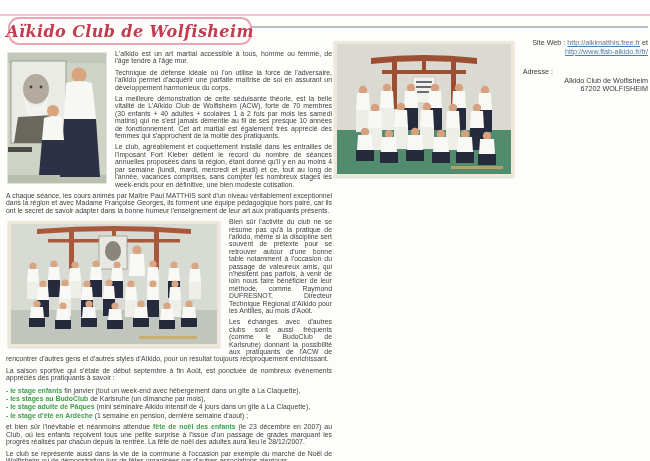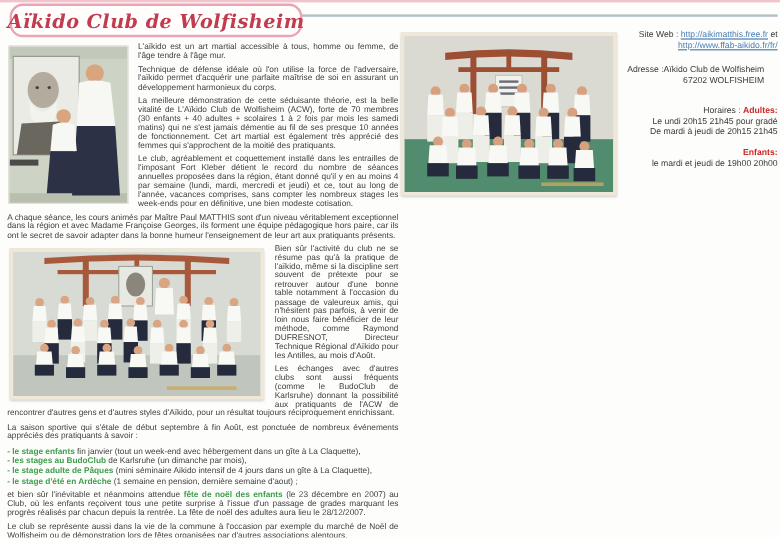--- a/index.html
+++ b/index.html
@@ -1,17 +1,17 @@
 <!DOCTYPE html>
 <html><head>
 <meta charset="utf-8">
 <style>
   html,body{margin:0;padding:0;}
   body{background:#ffffff;font-family:"Liberation Sans",sans-serif;}
-  #page{position:relative;width:650px;height:448px;background:#fdfdfb;overflow:hidden;}
+  #page{position:relative;width:650px;height:448px;background:#fdfdfb;overflow:hidden;margin-top:14px;}
   .top-line{position:absolute;top:0;left:0;width:650px;height:2px;background:#f2c3cc;}
   .header-rule{position:absolute;left:249px;top:12px;width:399px;height:2px;background:#b3bfc7;}
 
   .title-box{position:absolute;left:8px;top:3px;width:240px;height:24px;background:#fffefd;
     border:2px solid #eaa4b3;border-radius:11px;display:flex;align-items:center;justify-content:center;}
   .title-text{font-family:"DejaVu Serif",serif;font-style:italic;font-weight:bold;
     color:#c23b4e;font-size:16px;letter-spacing:.4px;white-space:nowrap;}
 
   
   .left-page{position:absolute;left:6px;top:36px;width:326px;color:#3e3e3e;
@@ -31,21 +31,21 @@
   .photo2{position:absolute;left:334px;top:27px;width:174px;height:130px;border:3px solid #efe8d8;
     box-shadow:0 1px 2px rgba(0,0,0,.18);background:#dadad3;}
   .photo2 svg{display:block;width:100%;height:100%;}
 
   
   .sidebar{position:absolute;left:517px;top:25px;width:131px;color:#3a3a3a;
     font-size:7.2px;line-height:8.6px;text-align:right;}
   .sidebar a{color:#4a7db3;text-decoration:underline;cursor:pointer;}
   .link2-line{margin-left:24px;}
   .note{margin-top:3px;}
-  .addr-row{display:flex;margin-top:12px;}
+  .addr-row{display:flex;margin-top:12px;flex-direction:column;}
   .addr-label{width:36px;flex:none;}
   .addr-lines div{margin:0;}
   .horaires{margin-top:17px;}
   .red{color:#cc2727;font-weight:bold;}
   .enfants-label{margin-top:9px;margin-left:44px;}
 </style>
 </head>
 <body>
 
 <div id="page">
@@ -236,21 +236,14 @@
     </div>
 
     <div class="addr-row">
       <span class="addr-label">Adresse :</span>
       <span class="addr-lines">
         <div>Aïkido Club de Wolfisheim</div>
         <div>67202 WOLFISHEIM</div>
       </span>
     </div>
 
-    <div class="horaires">
-      <span>Horaires : </span><span class="red">Adultes:</span>
-      <div>Le undi 20h15 21h45 pour gradé</div>
-      <div>De mardi à jeudi de 20h15 21h45</div>
-      <div class="red enfants-label">Enfants:</div>
-      <div>le mardi et jeudi de 19h00 20h00</div>
-    </div>
   </div>
 </div>
 
 </body></html>

